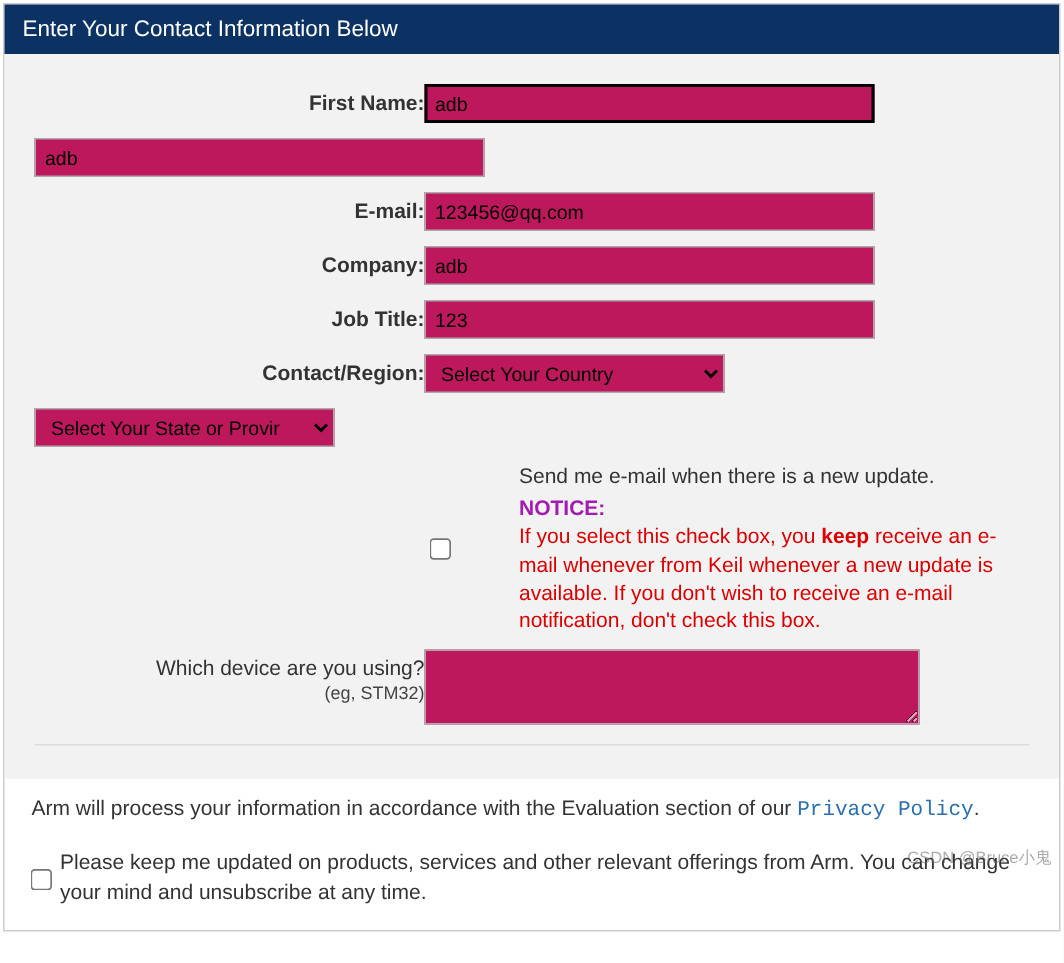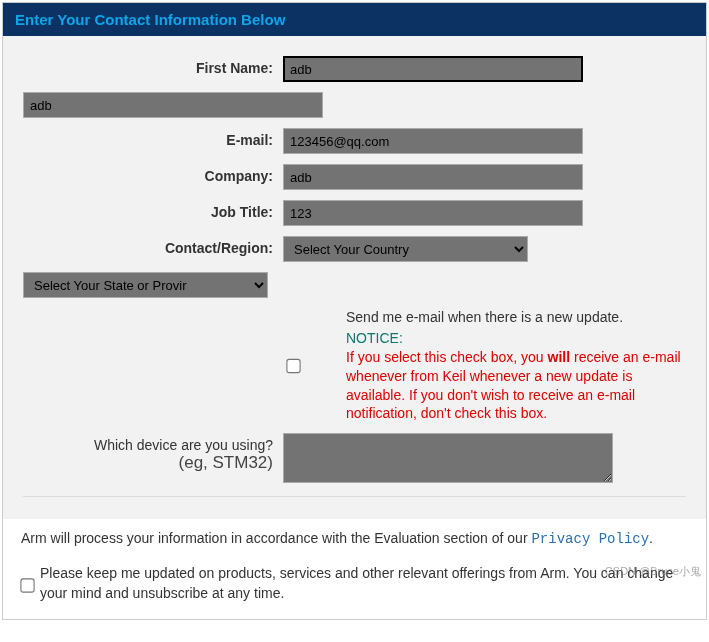--- a/index.html
+++ b/index.html
@@ -13,79 +13,78 @@
     width: 709px;
   }
   .outer {
     border: 1px solid #ccc;
     display: inline-block;
     width: 705px;
     margin: 2px;
   }
   .header-bar {
     background: #0b3262;
-    color: #0ea5e9;
-    font-weight: bold;
+    color: #ffffff;
+    font-weight: normal;
     padding: 8px 12px;
     font-size: 15px;
   }
   .form-area {
     background: #f2f2f2;
     padding: 20px 20px 10px 20px;
   }
   .row {
     display: flex;
     align-items: flex-start;
     margin-bottom: 10px;
   }
   .label-col {
     width: 260px;
     text-align: right;
-    padding-right: 10px;
     padding-top: 4px;
     font-size: 14px;
   }
   .label-col.bold { font-weight: bold; }
   .input-col { flex: 1; }
   .tf {
     width: 300px;
     height: 26px;
     border: 1px solid #aaa;
-    background: #737373;
+    background: #be185d;
     padding: 2px 6px;
     font-size: 13px;
   }
   .tf.focused {
     border: 2px solid #000;
     padding: 1px 5px;
   }
   select.tf {
     height: 26px;
-    width: 245px;
+    width: 200px;
     font-size: 13px;
   }
   textarea.tf {
     width: 330px;
     height: 50px;
     resize: both;
   }
   .checkbox-row .input-col {
     display: flex;
     gap: 36px;
   }
   .checkbox-row input[type=checkbox]{
     margin-top: 4px;
     margin-right: 10px;
     transform: scale(1.1);
   }
   .checkbox-text { font-size: 14px; line-height: 1.35; }
-  .notice-label { color: #0f766e; font-weight: normal; display:block; margin-top:2px;}
+  .notice-label { color: #a21caf; font-weight: bold; display:block; margin-top:2px;}
   .notice-text { color: #d00; display:block; }
   .notice-text .will { font-weight: bold; }
-  .sub-label { font-size: 17px; color: #444; }
+  .sub-label { font-size: 12px; color: #444; }
   .divider { border-top: 1px solid #ddd; margin: 6px 0 12px 0; }
   .policy-area {
     padding: 10px 18px 16px 18px;
     font-size: 14px;
     line-height: 1.4;
   }
   .policy-area a { color: #2a6faf; text-decoration: none; font-family: Liberation Mono, monospace; }
   .updates-row { display:flex; align-items:center; margin-top: 14px;}
   .updates-row input[type=checkbox]{ margin: 3px 6px 0 0; transform: scale(1.1);}
   .watermark {
@@ -143,21 +142,21 @@
     </div>
 
     <div class="row checkbox-row">
       <div class="label-col"></div>
       <div class="input-col">
         <input type="checkbox" style="">
         <div class="checkbox-text">
           <span>Send me e-mail when there is a new update.</span>
           <span class="notice-label">NOTICE:</span>
           <span class="notice-text">
-            <span>If you select this check box, you </span><span class="will">will</span><span> receive an e-mail whenever from Keil whenever a new update is available. If you don't wish to receive an e-mail notification, don't check this box.</span>
+            <span>If you select this check box, you </span><span class="will">keep</span><span> receive an e-mail whenever from Keil whenever a new update is available. If you don't wish to receive an e-mail notification, don't check this box.</span>
           </span>
         </div>
       </div>
     </div>
 
     <div class="row">
       <div class="label-col">
         <span>Which device are you using?</span><br>
         <span class="sub-label">(eg, STM32)</span>
       </div>

